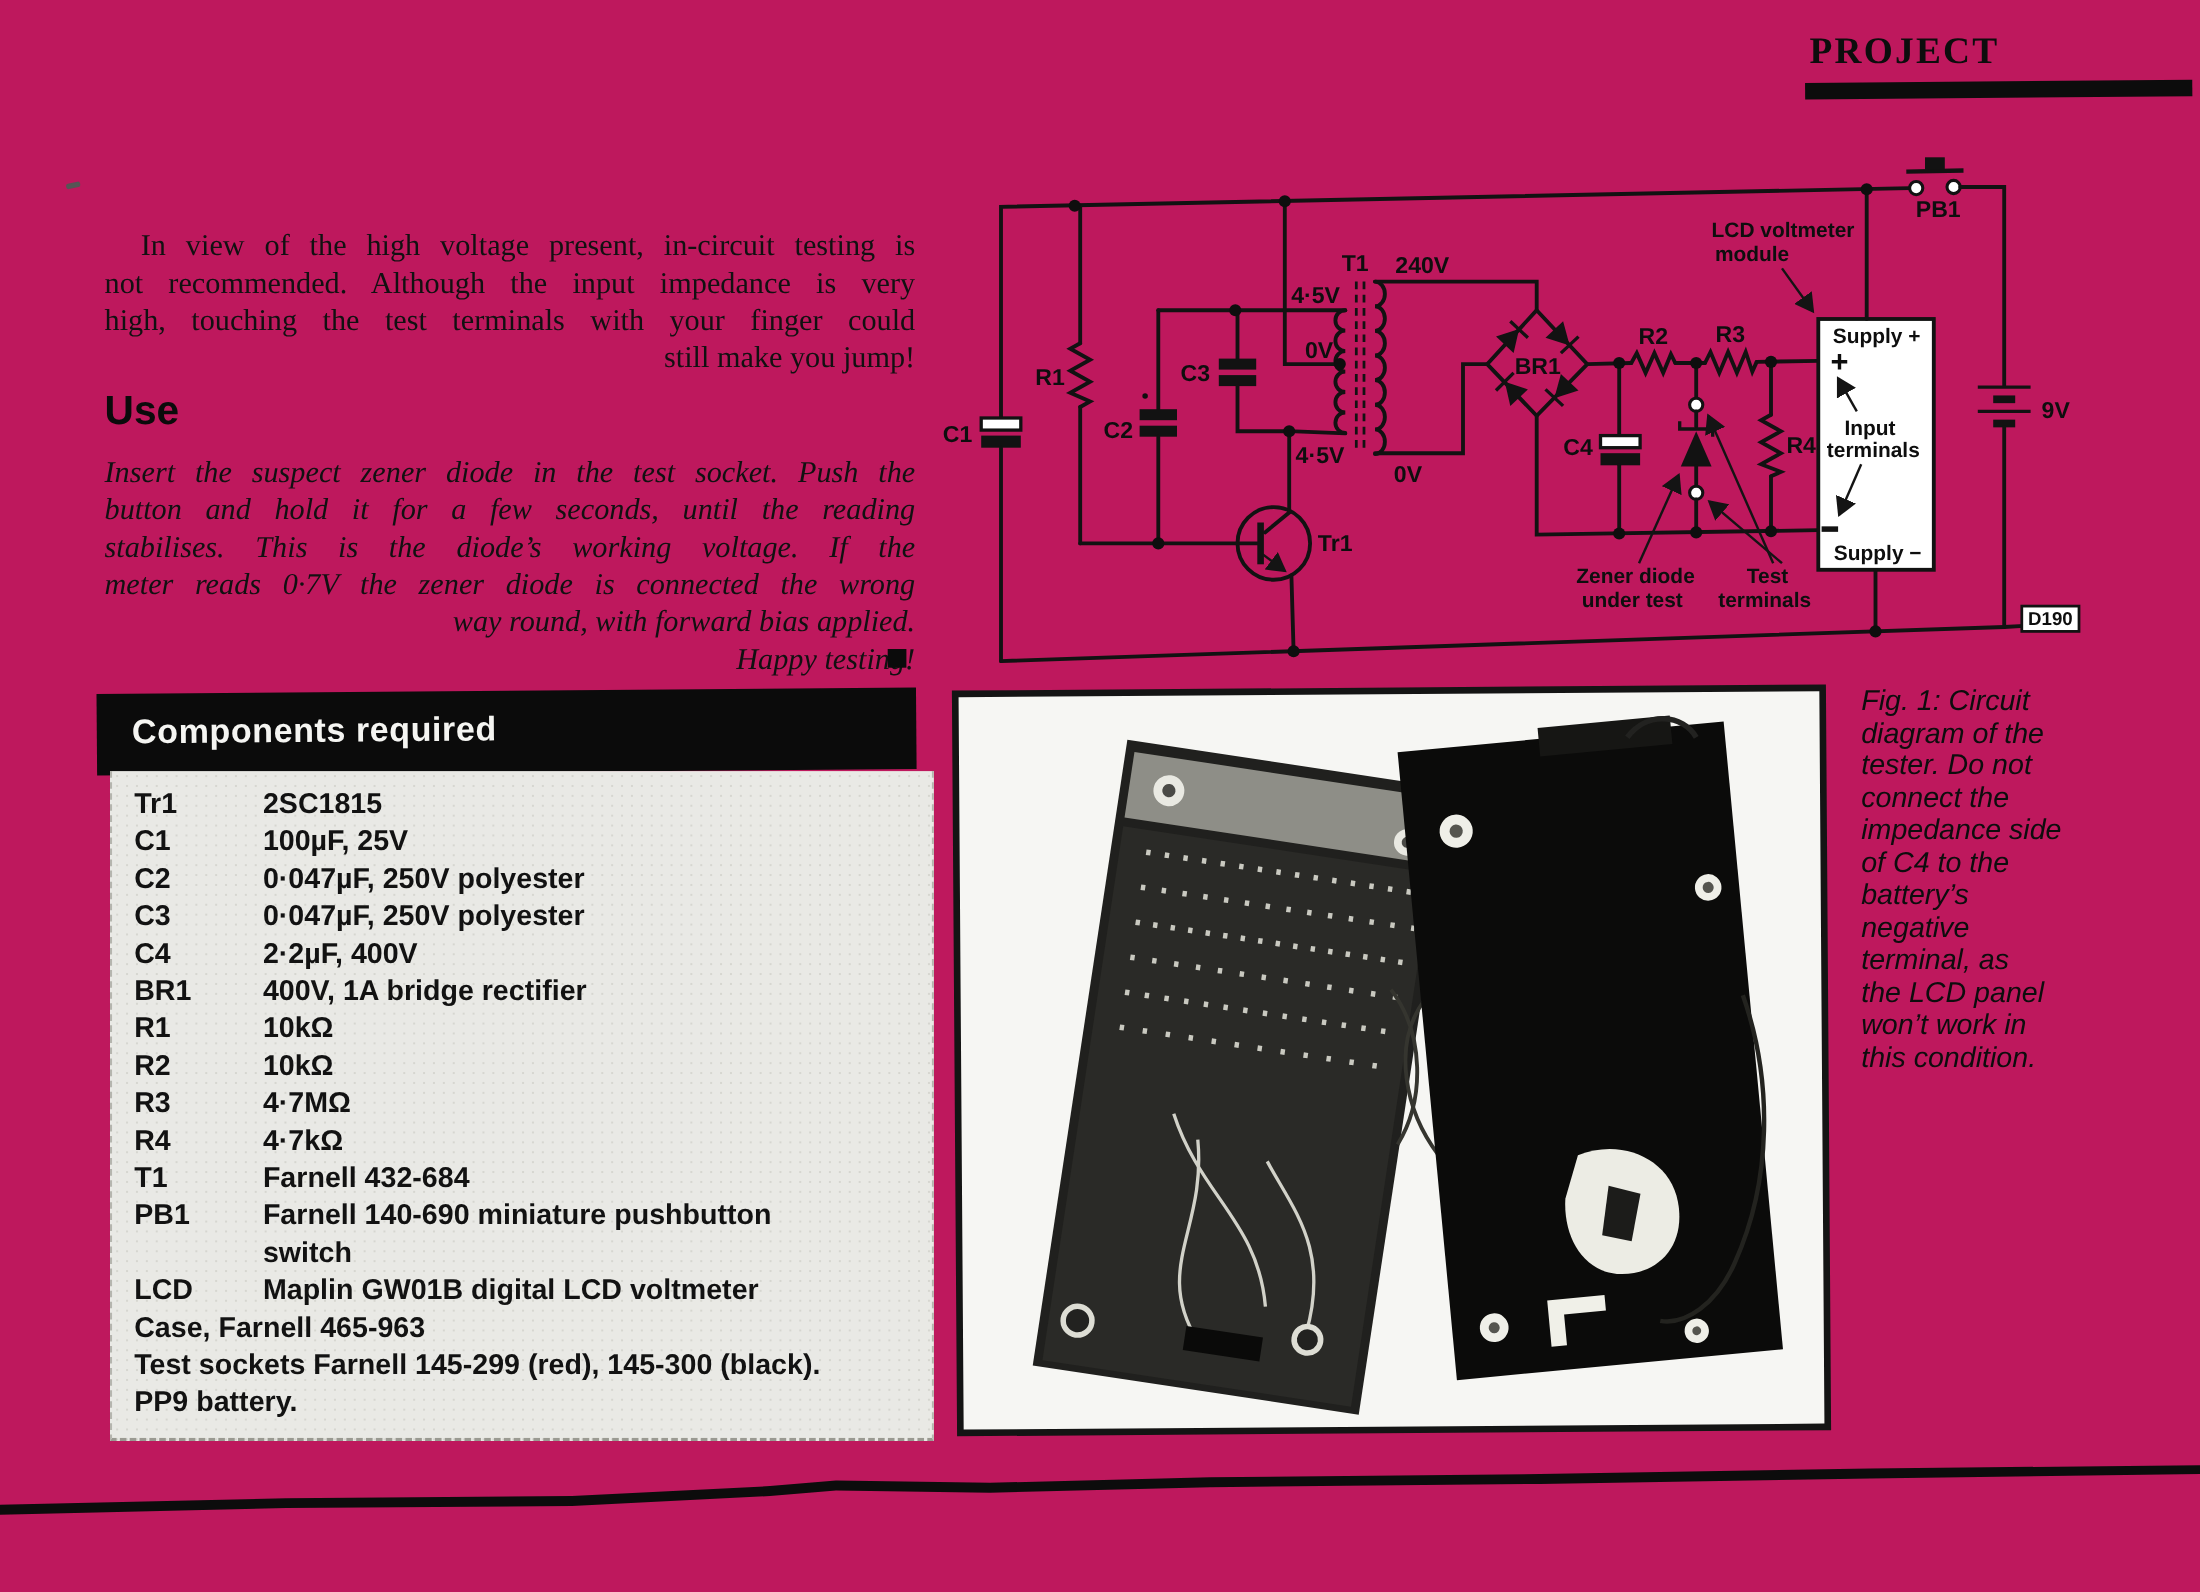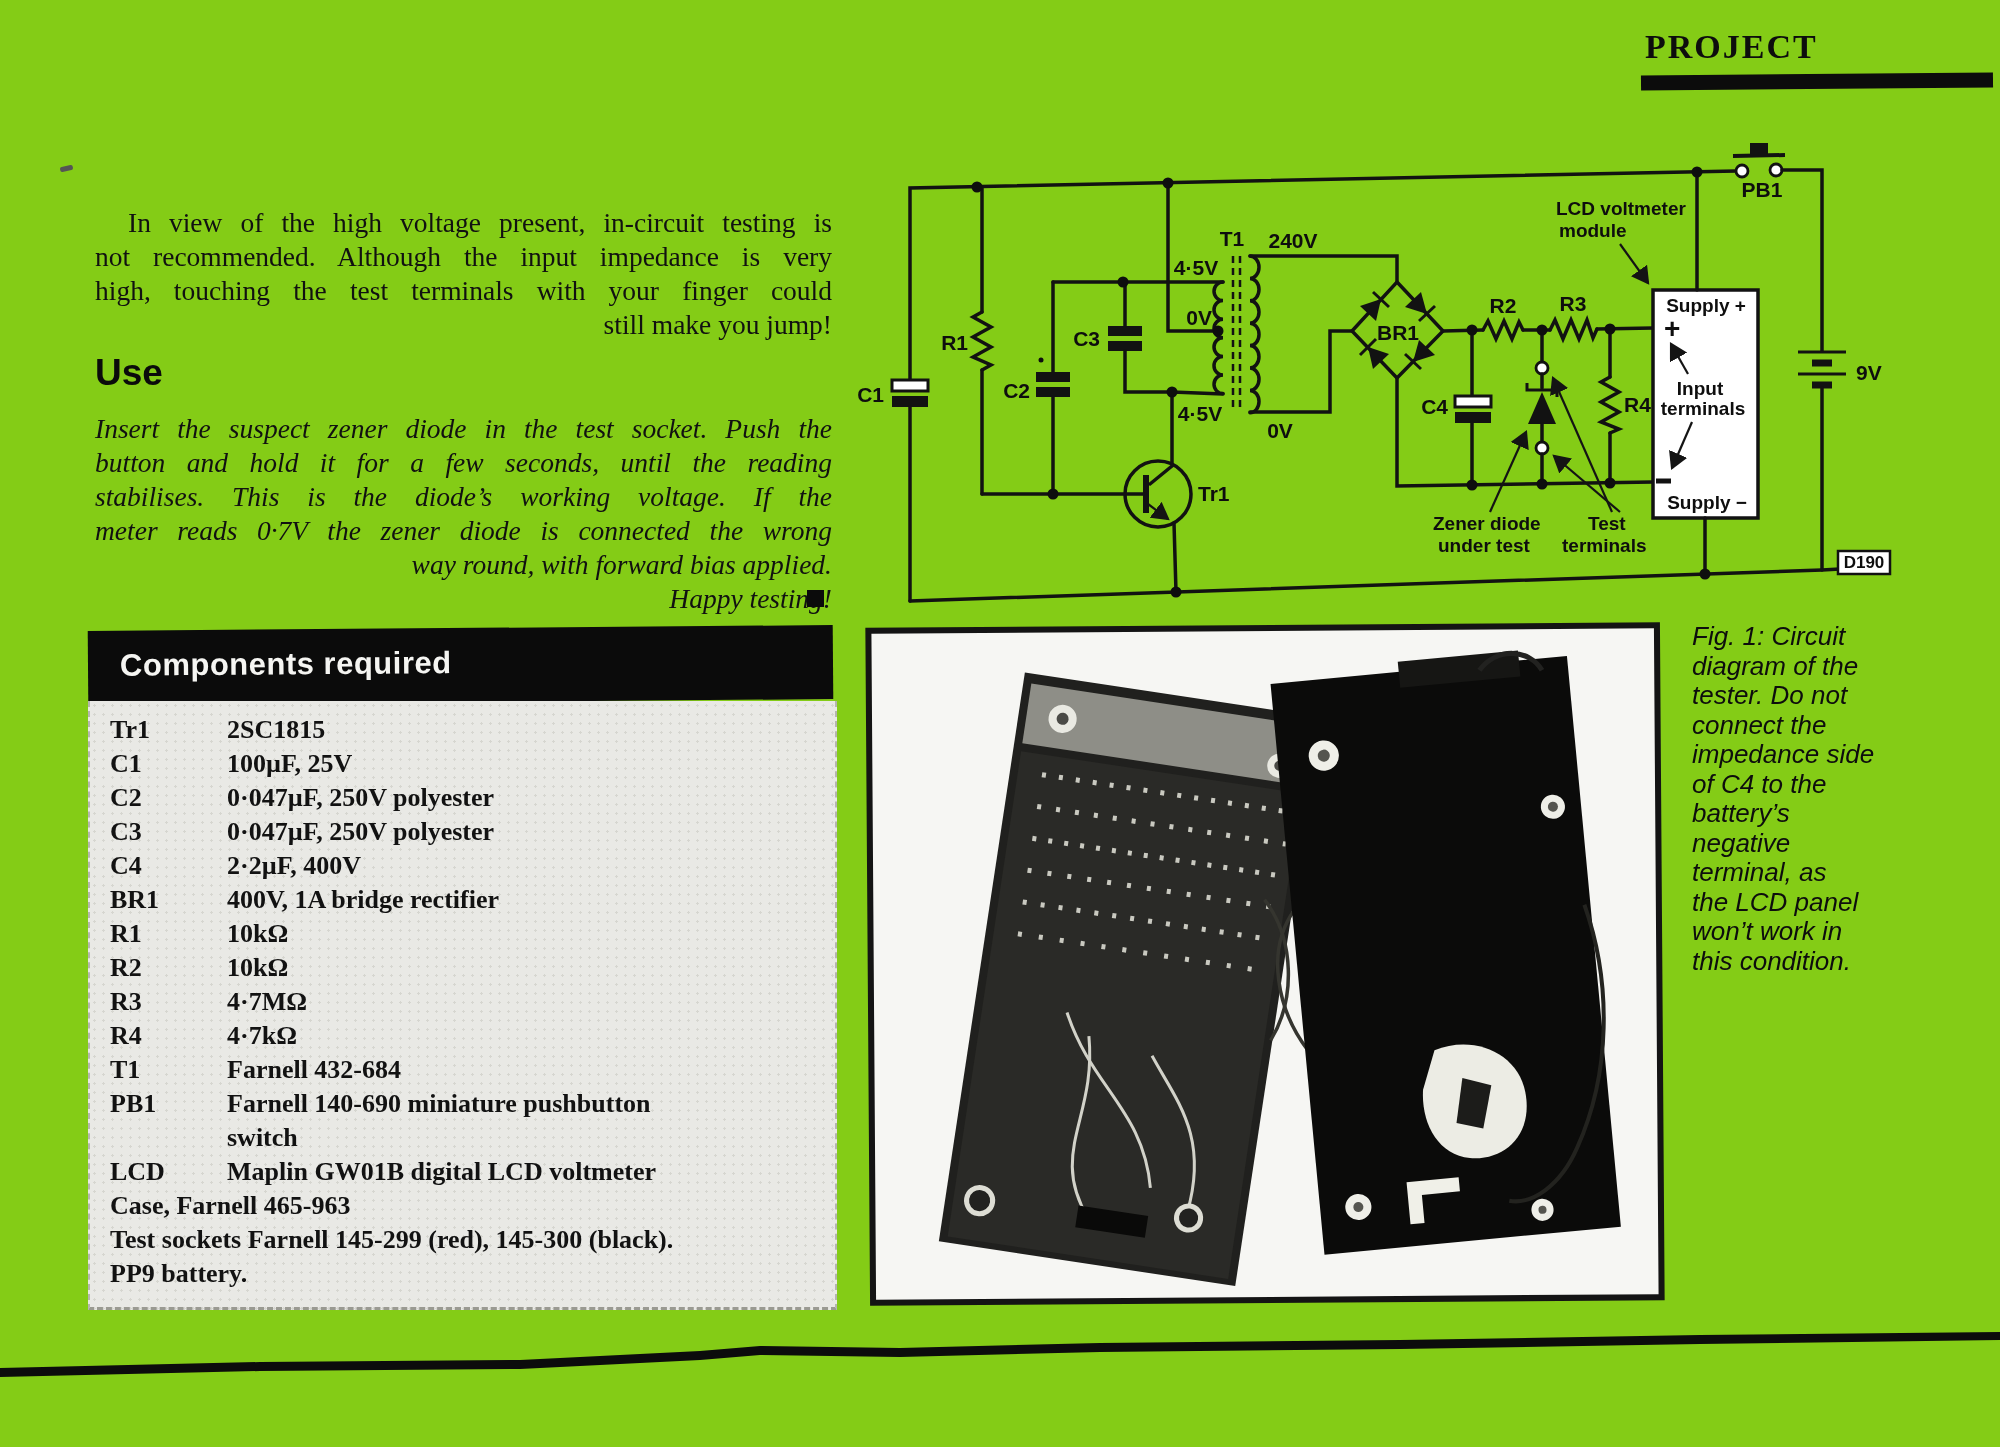--- a/index.html
+++ b/index.html
@@ -1,16 +1,16 @@
 <!DOCTYPE html>
 <html><head>
 <meta charset="utf-8">
 <style>
   html,body{margin:0;padding:0;background:#ffffff;}
-  #page{position:relative;width:2000px;height:1447px;background:#84cc16;overflow:hidden;
+  #page{position:relative;width:2000px;height:1447px;background:#be185d;overflow:hidden;
         font-family:"Liberation Serif", serif;color:#101010;}
   .abs{position:absolute;}
 
   
   #project-title{left:1645px;top:28px;font-family:"Liberation Serif",serif;font-weight:bold;
     font-size:34px;letter-spacing:2px;color:#0d0d0d;}
   #project-bar{left:1641px;top:74px;width:352px;height:15px;background:#0c0c0c;transform:rotate(-0.5deg);}
 
   
   #stray-mark{left:60px;top:166px;width:13px;height:5px;background:#555;border-radius:2px;transform:rotate(-12deg);}
@@ -23,24 +23,24 @@
   #use-heading{left:95px;top:352px;font-family:"Liberation Sans",sans-serif;font-weight:bold;font-size:37px;color:#0b0b0b;}
   #para2{left:95px;top:412px;font-style:italic;}
   .indent1{text-indent:33px;}
   #happy-line{position:relative;}
   #happy-square{position:absolute;right:8px;top:8px;width:17px;height:17px;background:#0b0b0b;}
 
   
   #comp-bar{left:88px;top:628px;width:745px;height:74px;background:#0b0b0b;transform:rotate(-0.45deg);}
   #comp-title{position:absolute;left:32px;top:17px;color:#f5f5f2;font-family:"Liberation Sans",sans-serif;
     font-weight:bold;font-size:31px;letter-spacing:0.5px;}
-  #comp-box{left:88px;top:701px;width:745px;height:606px;background:#e9e9e5;
+  #comp-box{left:100px;top:701px;width:745px;height:606px;background:#e9e9e5;
     background-image:radial-gradient(#d6d6d0 1px, transparent 1.4px);background-size:9px 9px;
     border-left:2px dashed #b5b5ae;border-right:2px dashed #b5b5ae;border-bottom:3px dashed #9a9a92;
-    font-family:Liberation Serif, serif;font-weight:bold;color:#121212;}
+    font-family:Liberation Sans, sans-serif;font-weight:bold;color:#121212;}
   #comp-rows{position:absolute;left:20px;top:14px;font-size:26px;}
   .crow{height:34px;white-space:nowrap;}
   .cref{display:inline-block;width:117px;}
   .cextra{height:34px;white-space:nowrap;}
 
   
   #caption{left:1692px;top:622px;width:240px;font-family:"Liberation Sans",sans-serif;
     font-weight:normal;font-style:italic;font-size:26px;line-height:29.5px;color:#0d0d0d;}
 
   

